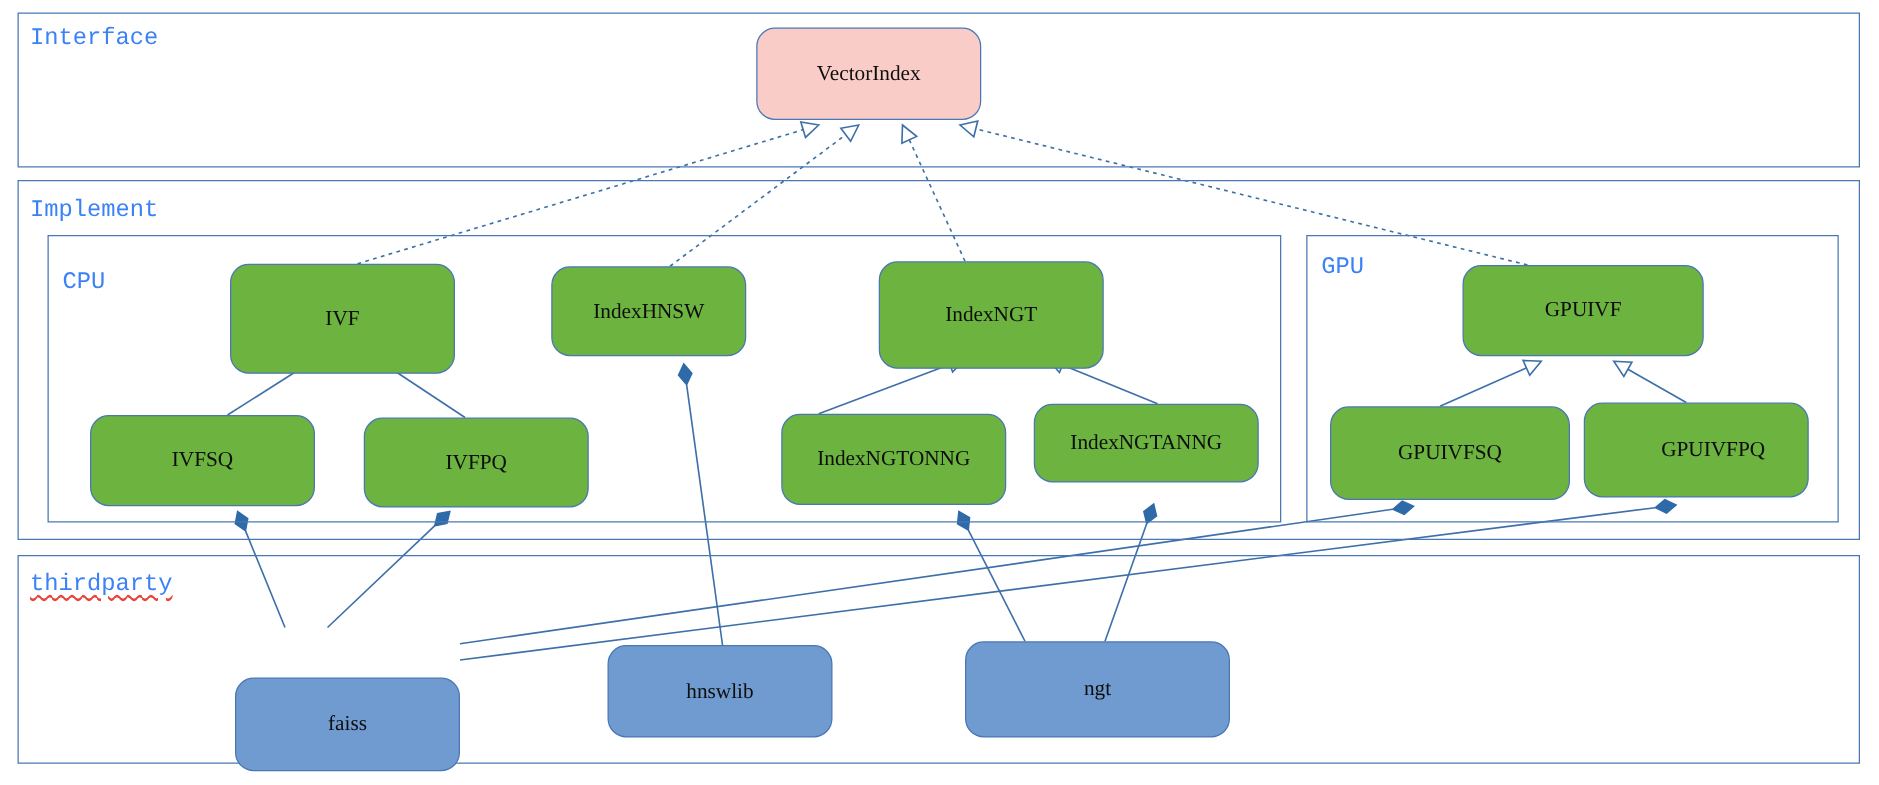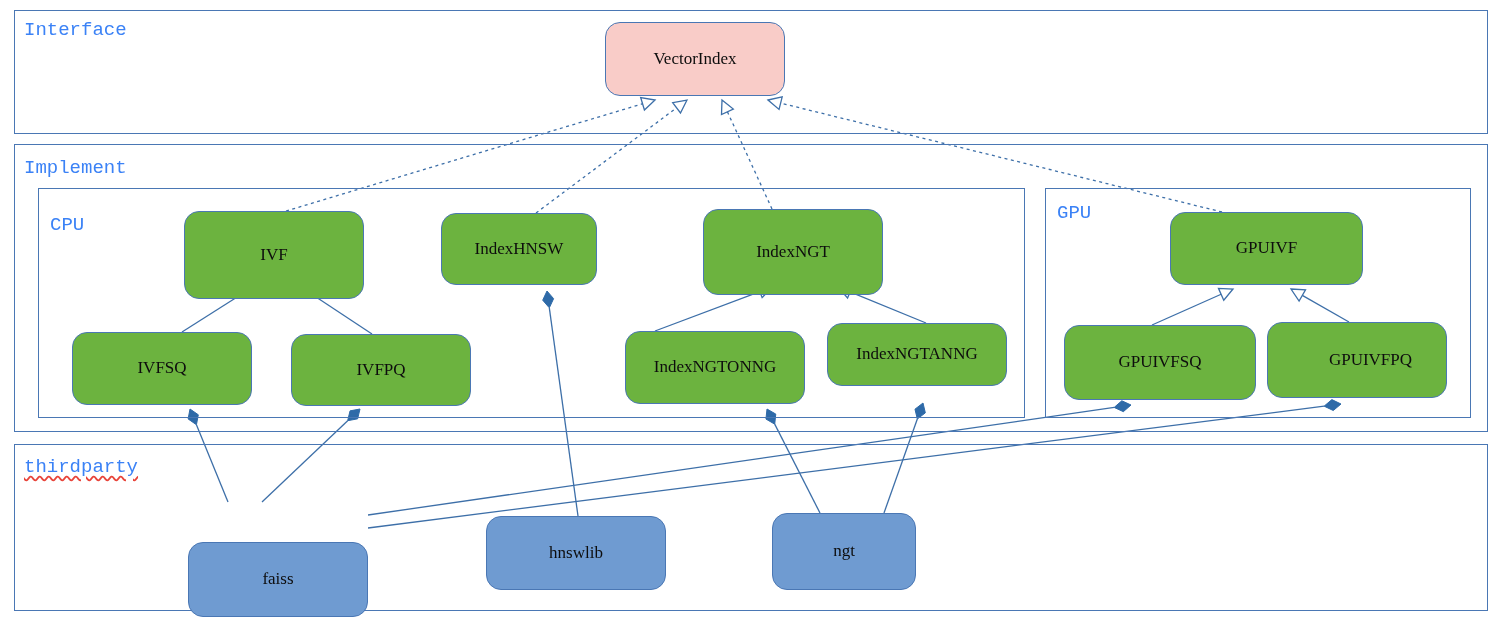--- a/index.html
+++ b/index.html
@@ -115,16 +115,16 @@
       <div class="node impl" style="left: 703px; top: 209px; width: 180px; height: 86px; border-color: rgb(74, 119, 180);">IndexNGT</div>
       <div class="node impl" style="left: 72px; top: 332px; width: 180px; height: 73px; border-color: rgb(74, 119, 180);">IVFSQ</div>
       <div class="node impl" style="left: 291px; top: 334px; width: 180px; height: 72px; border-color: rgb(74, 119, 180);">IVFPQ</div>
       <div class="node impl" style="left: 613px; top: 331px; width: 180px; height: 73px; border-color: rgb(74, 119, 180); margin-left: 12px;">IndexNGTONNG</div>
       <div class="node impl" style="left: 827px; top: 323px; width: 180px; height: 63px; border-color: rgb(74, 119, 180);">IndexNGTANNG</div>
       <div class="node impl" style="left: 1170px; top: 212px; width: 193px; height: 73px; border-color: rgb(74, 119, 180);">GPUIVF</div>
       <div class="node impl" style="left: 1064px; top: 325px; width: 192px; height: 75px; border-color: rgb(74, 119, 180);">GPUIVFSQ</div>
       <div class="node impl" style="left: 1267px; top: 322px; width: 180px; height: 76px; border-color: rgb(74, 119, 180); padding-left: 27px;">GPUIVFPQ</div>
       <div class="node third" style="left: 188px; top: 502px; width: 180px; height: 75px; border-color: rgb(74, 119, 180); margin-top: 40px;">faiss</div>
       <div class="node third" style="left: 486px; top: 516px; width: 180px; height: 74px; border-color: rgb(74, 119, 180);">hnswlib</div>
-      <div class="node third" style="left: 772px; top: 513px; width: 144px; height: 77px; border-color: rgb(74, 119, 180);">ngt</div>
+      <div class="node third" style="left: 772px; top: 513px; width: 212px; height: 77px; border-color: rgb(74, 119, 180);">ngt</div>
     </div>
 
 </div>
 
 </body></html>

